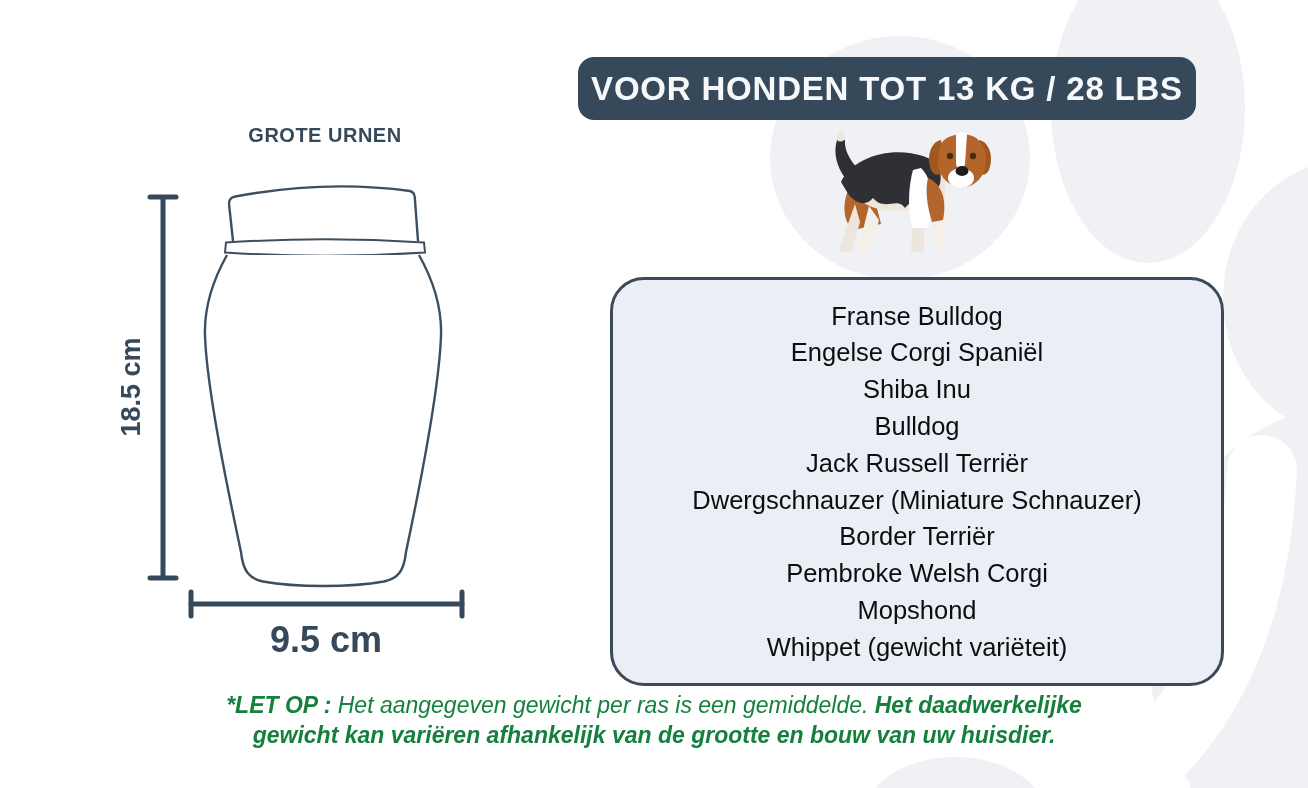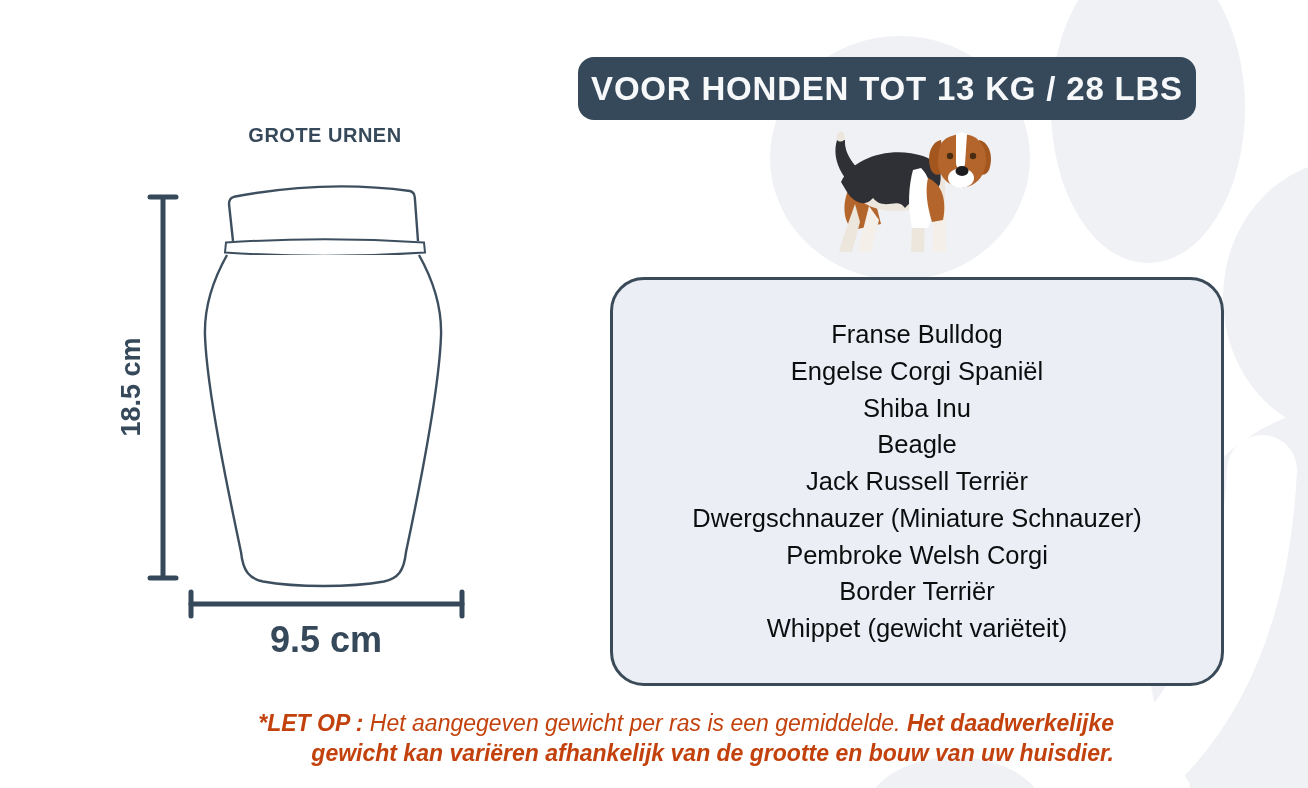--- a/index.html
+++ b/index.html
@@ -51,22 +51,22 @@
     display:flex;flex-direction:column;justify-content:center;align-items:center;
     padding:10px 8px;
     margin-left:28px;
   }
   .breed-item{
     color:#0C0D0F;font-size:25.5px;line-height:36.8px;text-align:center;white-space:nowrap;
   }
 
   
   .footnote{
-    position:absolute;left:194px;top:708px;width:920px;z-index:3;text-align:right;
-    color:#c2410c;font-size:23px;line-height:30px;font-style:italic;
+    position:absolute;left:194px;top:690px;width:920px;z-index:3;text-align:center;
+    color:#15803d;font-size:23px;line-height:30px;font-style:italic;
   }
   .footnote .fn-bold{font-weight:bold;}
 </style>
 </head>
 <body>
 
 <div class="stage">
 
   <svg class="watermark" width="1308" height="788" viewBox="0 0 1308 788" aria-hidden="true">
     <ellipse cx="900" cy="158" rx="130" ry="122" fill="#EFF1F4"></ellipse>
@@ -153,25 +153,26 @@
 
     <ellipse cx="167" cy="45" rx="6.5" ry="5" fill="#1C1C1E"></ellipse>
     <circle cx="155" cy="30" r="3.2" fill="#4A2C12"></circle>
     <circle cx="178" cy="30" r="3.2" fill="#4A2C12"></circle>
   </svg>
 
   <div class="breed-box">
     <div class="breed-item">Franse Bulldog</div>
     <div class="breed-item">Engelse Corgi Spaniël</div>
     <div class="breed-item">Shiba Inu</div>
-    <div class="breed-item">Beagle</div>
+    <div class="breed-item">Bulldog</div>
     <div class="breed-item">Jack Russell Terriër</div>
     <div class="breed-item">Dwergschnauzer (Miniature Schnauzer)</div>
+    <div class="breed-item">Border Terriër</div>
     <div class="breed-item">Pembroke Welsh Corgi</div>
-    <div class="breed-item">Border Terriër</div>
+    <div class="breed-item">Mopshond</div>
     <div class="breed-item">Whippet (gewicht variëteit)</div>
   </div>
 
   <div class="footnote">
     <span class="fn-bold">*LET OP :</span><span> Het aangegeven gewicht per ras is een gemiddelde. </span><span class="fn-bold">Het daadwerkelijke gewicht kan variëren afhankelijk van de grootte en bouw van uw huisdier.</span>
   </div>
 
 </div>
 
 </body></html>

